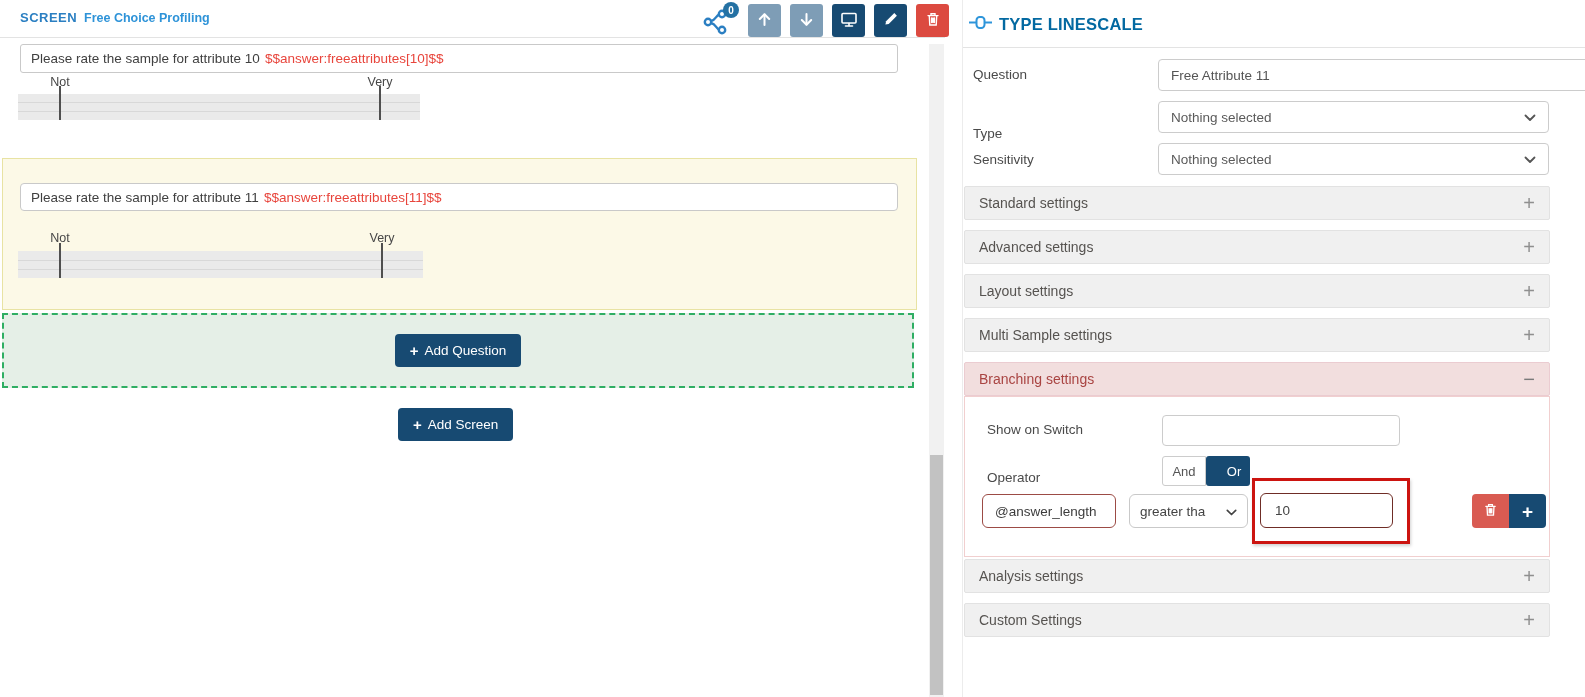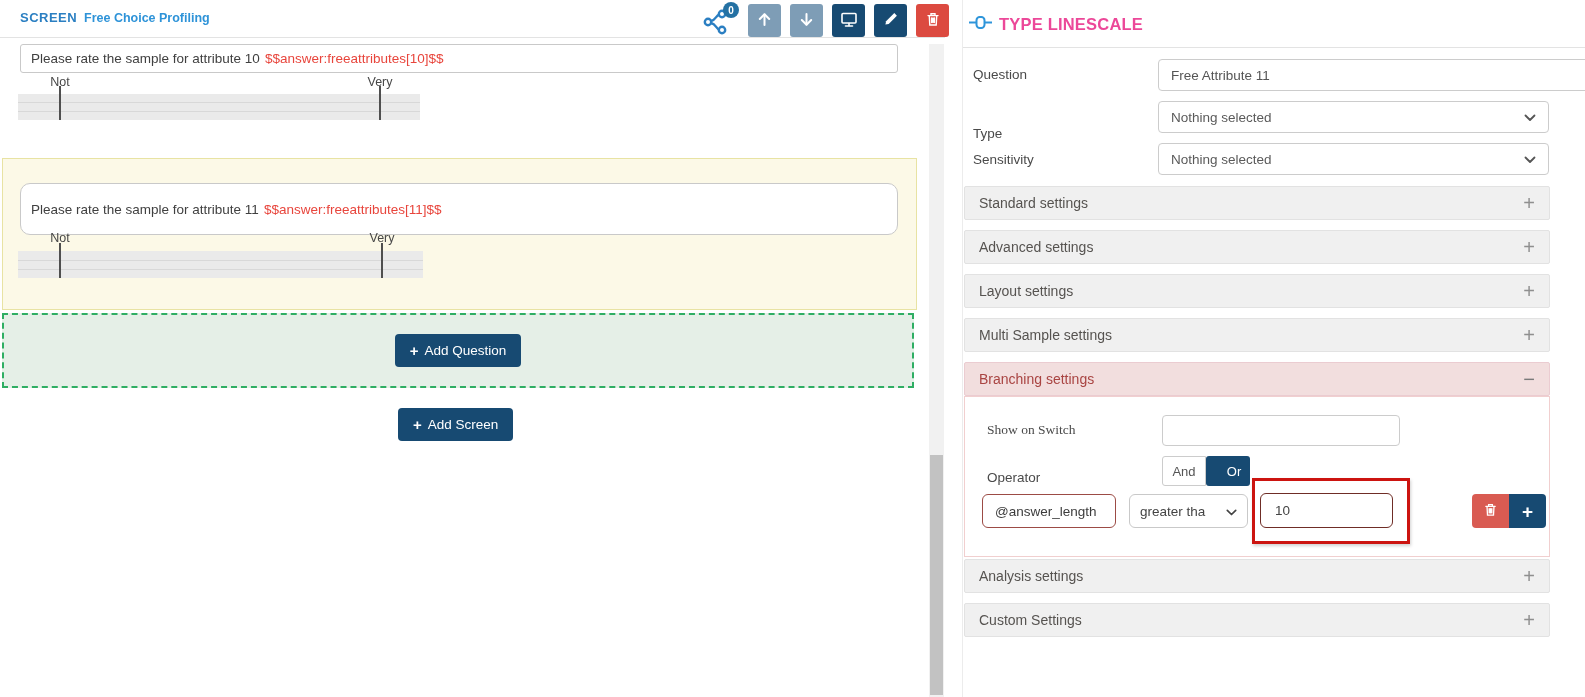--- a/index.html
+++ b/index.html
@@ -22,21 +22,21 @@
     background:#2471a3; color:#fff; font-size:10px; font-weight:bold; display:flex; align-items:center; justify-content:center; }
   .tb-btn { width:33px; height:33px; border:none; border-radius:3px; display:flex; align-items:center; justify-content:center; cursor:pointer; padding:0; }
   .tb-steel { background:#7e9db6; }
   .tb-navy { background:#174a72; }
   .tb-red { background:#dc4a40; }
 
   
   .q-input { position:absolute; border:1px solid #c9c9c9; border-radius:3px; background:#fff;
     font-size:13.5px; color:#404040; display:flex; align-items:center; padding-left:10px; white-space:nowrap; overflow:hidden; }
   #q0-input { left:20px; top:44px; width:878px; height:29px; }
-  #q1-input { left:20px; top:183px; width:878px; height:52px; border-radius:10px; }
+  #q1-input { left:20px; top:183px; width:878px; height:28px; border-radius:4px; }
   .q-code { color:#e8453c; margin-left:5px; }
 
   .ls-label { position:absolute; font-size:12.5px; color:#474747; transform:translateX(-50%); }
   .ls-bar { position:absolute; background:#eaeaea; }
   .ls-row-line { position:absolute; left:0; right:0; height:1px; background:#d8d8d8; }
   .ls-tick { position:absolute; width:2px; background:#4f4f4f; }
 
   .yellow-block { position:absolute; left:2px; top:158px; width:915px; height:152px;
     background:#fcf9e7; border:1px solid #e8e3a3; }
 
@@ -46,21 +46,21 @@
     font-family:"Liberation Sans", sans-serif; display:flex; align-items:center; gap:6px; padding:9px 15px; cursor:pointer; }
   .btn-plus-glyph { font-size:15px; font-weight:bold; line-height:1; }
   #add-screen-btn { position:absolute; left:398px; top:408px; }
 
   .scrollbar { position:absolute; left:929px; top:44px; width:15px; height:653px; background:#f1f1f1; }
   .scroll-thumb { position:absolute; left:1px; top:411px; width:13px; height:240px; background:#c2c2c2; }
 
   
   .right-panel { position:absolute; left:962px; top:0; width:623px; height:697px; background:#fff; border-left:1px solid #ececec; }
   .rp-title { position:absolute; left:6px; top:15px; display:flex; align-items:center; gap:7px; }
-  .rp-title-text { font-size:16.5px; font-weight:bold; color:#ec4899; letter-spacing:.2px; }
+  .rp-title-text { font-size:16.5px; font-weight:bold; color:#0369a1; letter-spacing:.2px; }
   .rp-divider { position:absolute; left:0; right:0; top:47px; height:1px; background:#e3e3e3; }
 
   .fr-label { position:absolute; left:10px; font-size:13.5px; color:#4a4a4a; }
   .rp-input { position:absolute; left:195px; width:436px; height:32px; border:1px solid #ccc; border-radius:4px;
     font-size:13.5px; color:#555; padding:0 12px; background:#fff; font-family:"Liberation Sans", sans-serif; }
   .rp-select { position:absolute; left:195px; width:391px; height:32px; border:1px solid #ccc; border-radius:4px;
     display:flex; align-items:center; justify-content:space-between; padding:0 12px; color:#5a5a5a; font-size:13.5px; background:#fff; cursor:pointer; }
 
   .acc { position:absolute; left:1px; width:586px; height:34px; background:#f0f0f0; border:1px solid #e2e2e2; border-radius:2px;
     display:flex; align-items:center; justify-content:space-between; padding:0 14px; font-size:14px; color:#565350; cursor:pointer; }
@@ -264,21 +264,21 @@
     <div class="acc" style="top:318px;">
       <span>Multi Sample settings</span>
       <span class="acc-toggle">+</span>
     </div>
     <div class="acc pink" style="top:362px;">
       <span>Branching settings</span>
       <span class="acc-toggle">−</span>
     </div>
 
     <div class="branch-body">
-      <span class="bb-label" style="left:22px; top:25px;font-family:Liberation Serif, serif;">Show on Switch</span>
+      <span class="bb-label" style="left:22px; top:25px;">Show on Switch</span>
       <input class="bb-input" style="left: 197px; top: 18px; width: 238px; height: 31px;" value="">
 
       <span class="bb-label" style="left:22px; top:73px;">Operator</span>
       <div class="op-toggle">
         <div class="op-btn op-and">And</div>
         <div class="op-btn op-or">Or</div>
       </div>
 
       <input class="bb-input cond-var" value="@answer_length" style="">
       <div class="cond-select">

